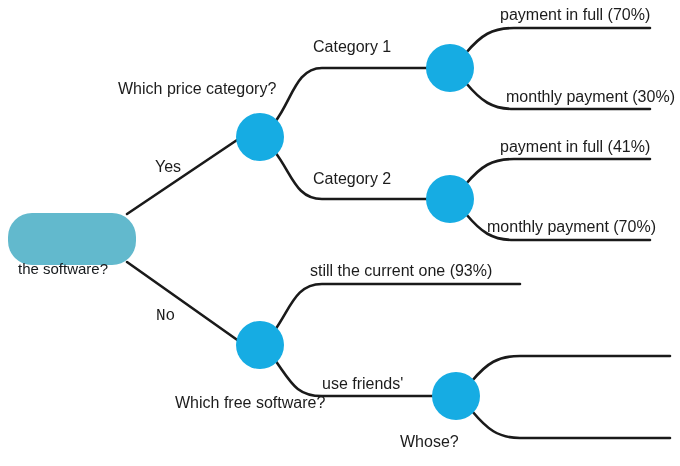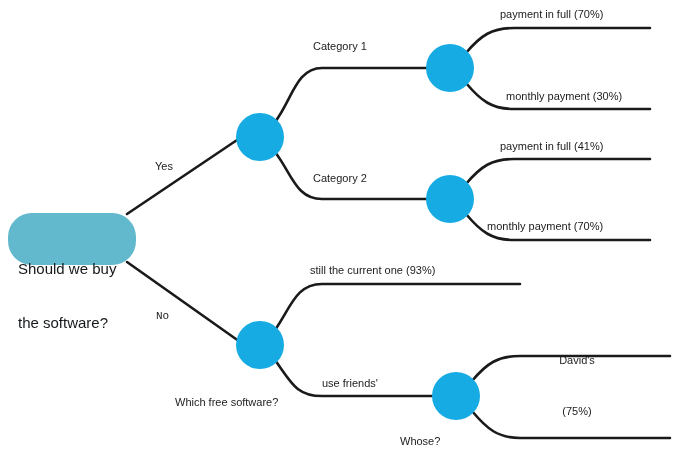--- a/index.html
+++ b/index.html
@@ -35,21 +35,21 @@
   }
   .node-circle {
     fill: #16ace3;
   }
   .root-shape {
     fill: #62b9cd;
   }
   .lbl {
     position: absolute;
     font-family: "Liberation Sans", sans-serif;
-    font-size: 11px;
+    font-size: 16px;
     line-height: 17px;
     color: #1c1c1c;
     white-space: pre;
     letter-spacing: 0px;
   }
   .lbl.center {
     text-align: center;
   }
   .root-text {
     position: absolute;
@@ -89,24 +89,24 @@
     <rect class="root-shape" x="8" y="213" width="128" height="52" rx="24" ry="24"></rect>
 
     <circle class="node-circle" cx="260" cy="137" r="24"></circle>
     <circle class="node-circle" cx="260" cy="345" r="24"></circle>
     <circle class="node-circle" cx="450" cy="68" r="24"></circle>
     <circle class="node-circle" cx="450" cy="199" r="24"></circle>
     <circle class="node-circle" cx="456" cy="396" r="24"></circle>
   </svg>
 
   <div class="root-text" style="left:18px; top:224px; width:116px;">
-    <div>Should we buy</div>
     <div>the software?</div>
   </div>
 
+  <div class="lbl" style="left:118px; top:80px;">Which price category?</div>
 
   <div class="lbl" style="left:155px; top:158px;">Yes</div>
 
   <div class="lbl" style="left:156px; top:308px;font-family:Liberation Mono, monospace;">No</div>
 
   <div class="lbl" style="left:127px; top:394px;margin-left:48px;">Which free software?</div>
 
   <div class="lbl" style="left:313px; top:38px;">Category 1</div>
 
   <div class="lbl" style="left:313px; top:170px;">Category 2</div>
@@ -118,19 +118,15 @@
   <div class="lbl" style="left:500px; top:6px;">payment in full (70%)</div>
 
   <div class="lbl" style="left:506px; top:88px;">monthly payment (30%)</div>
 
   <div class="lbl" style="left:500px; top:138px;">payment in full (41%)</div>
 
   <div class="lbl" style="left:487px; top:218px;">monthly payment (70%)</div>
 
   <div class="lbl" style="left:310px; top:262px;">still the current one (93%)</div>
 
-  <div class="lbl center" style="left:534px; top:318px; width:86px;">
-    <div>David's</div>
-    <div>(75%)</div>
-  </div>
 
 
 </div>
 
 </body></html>

